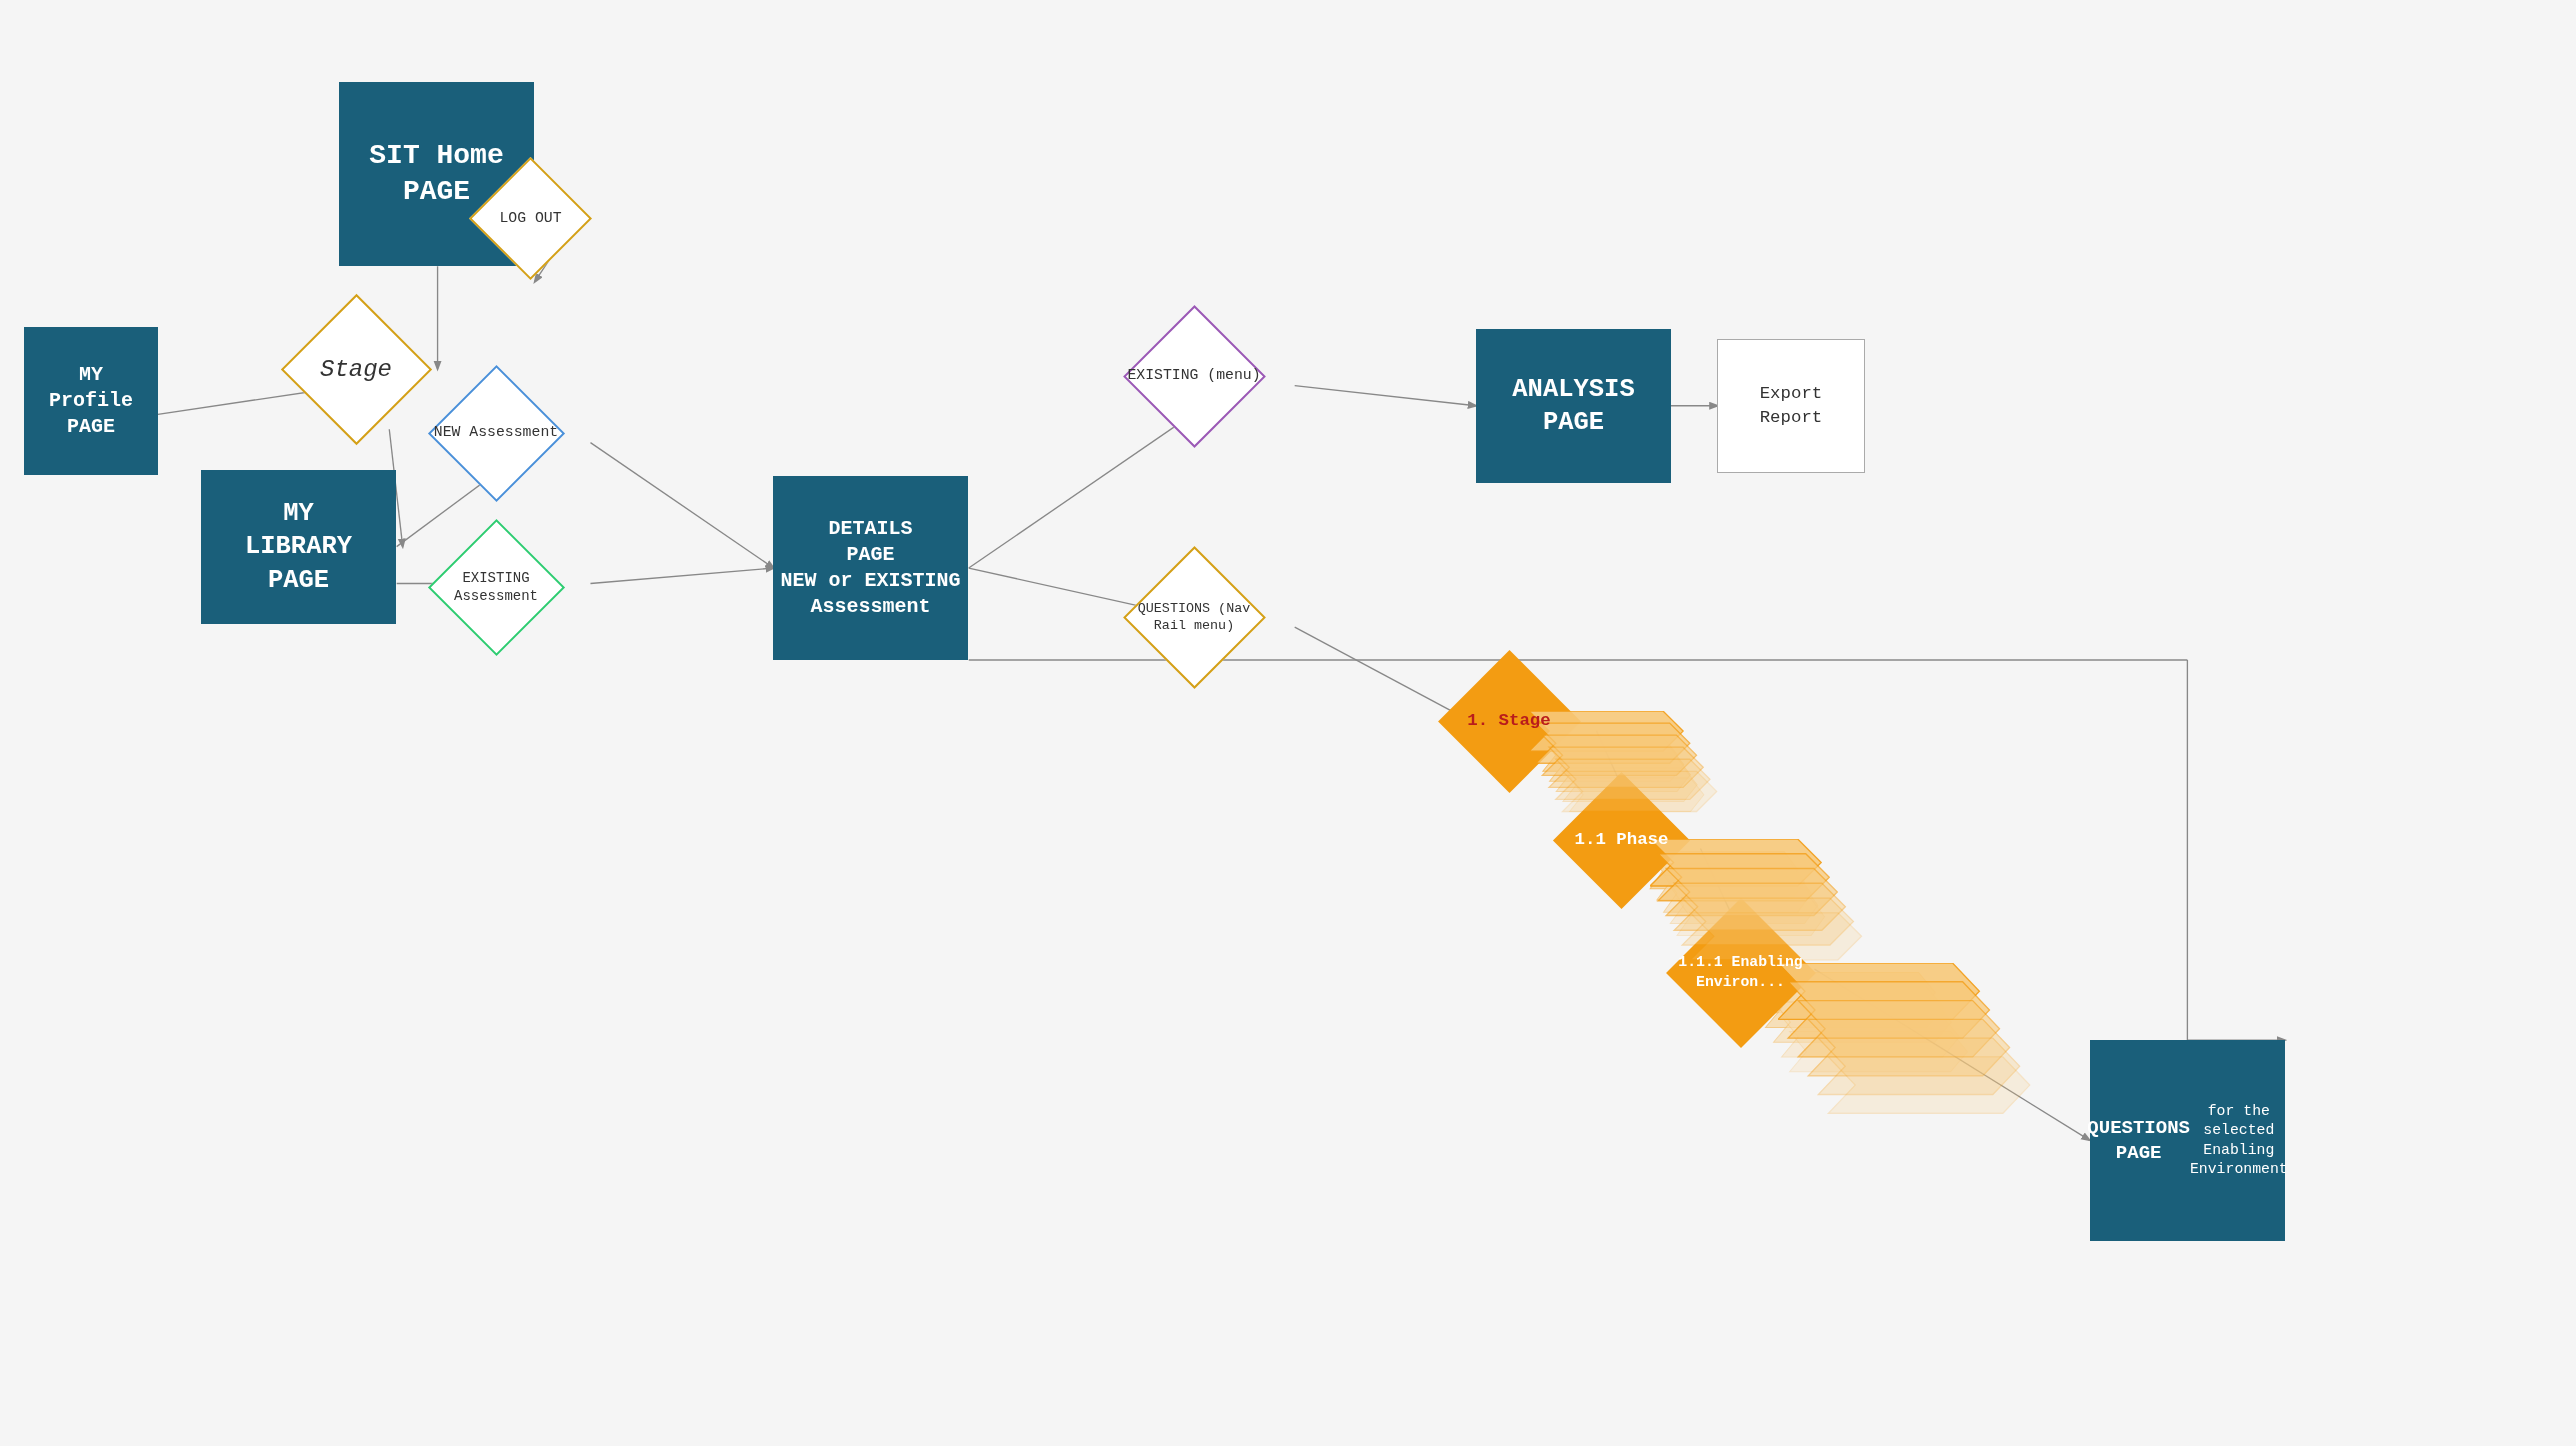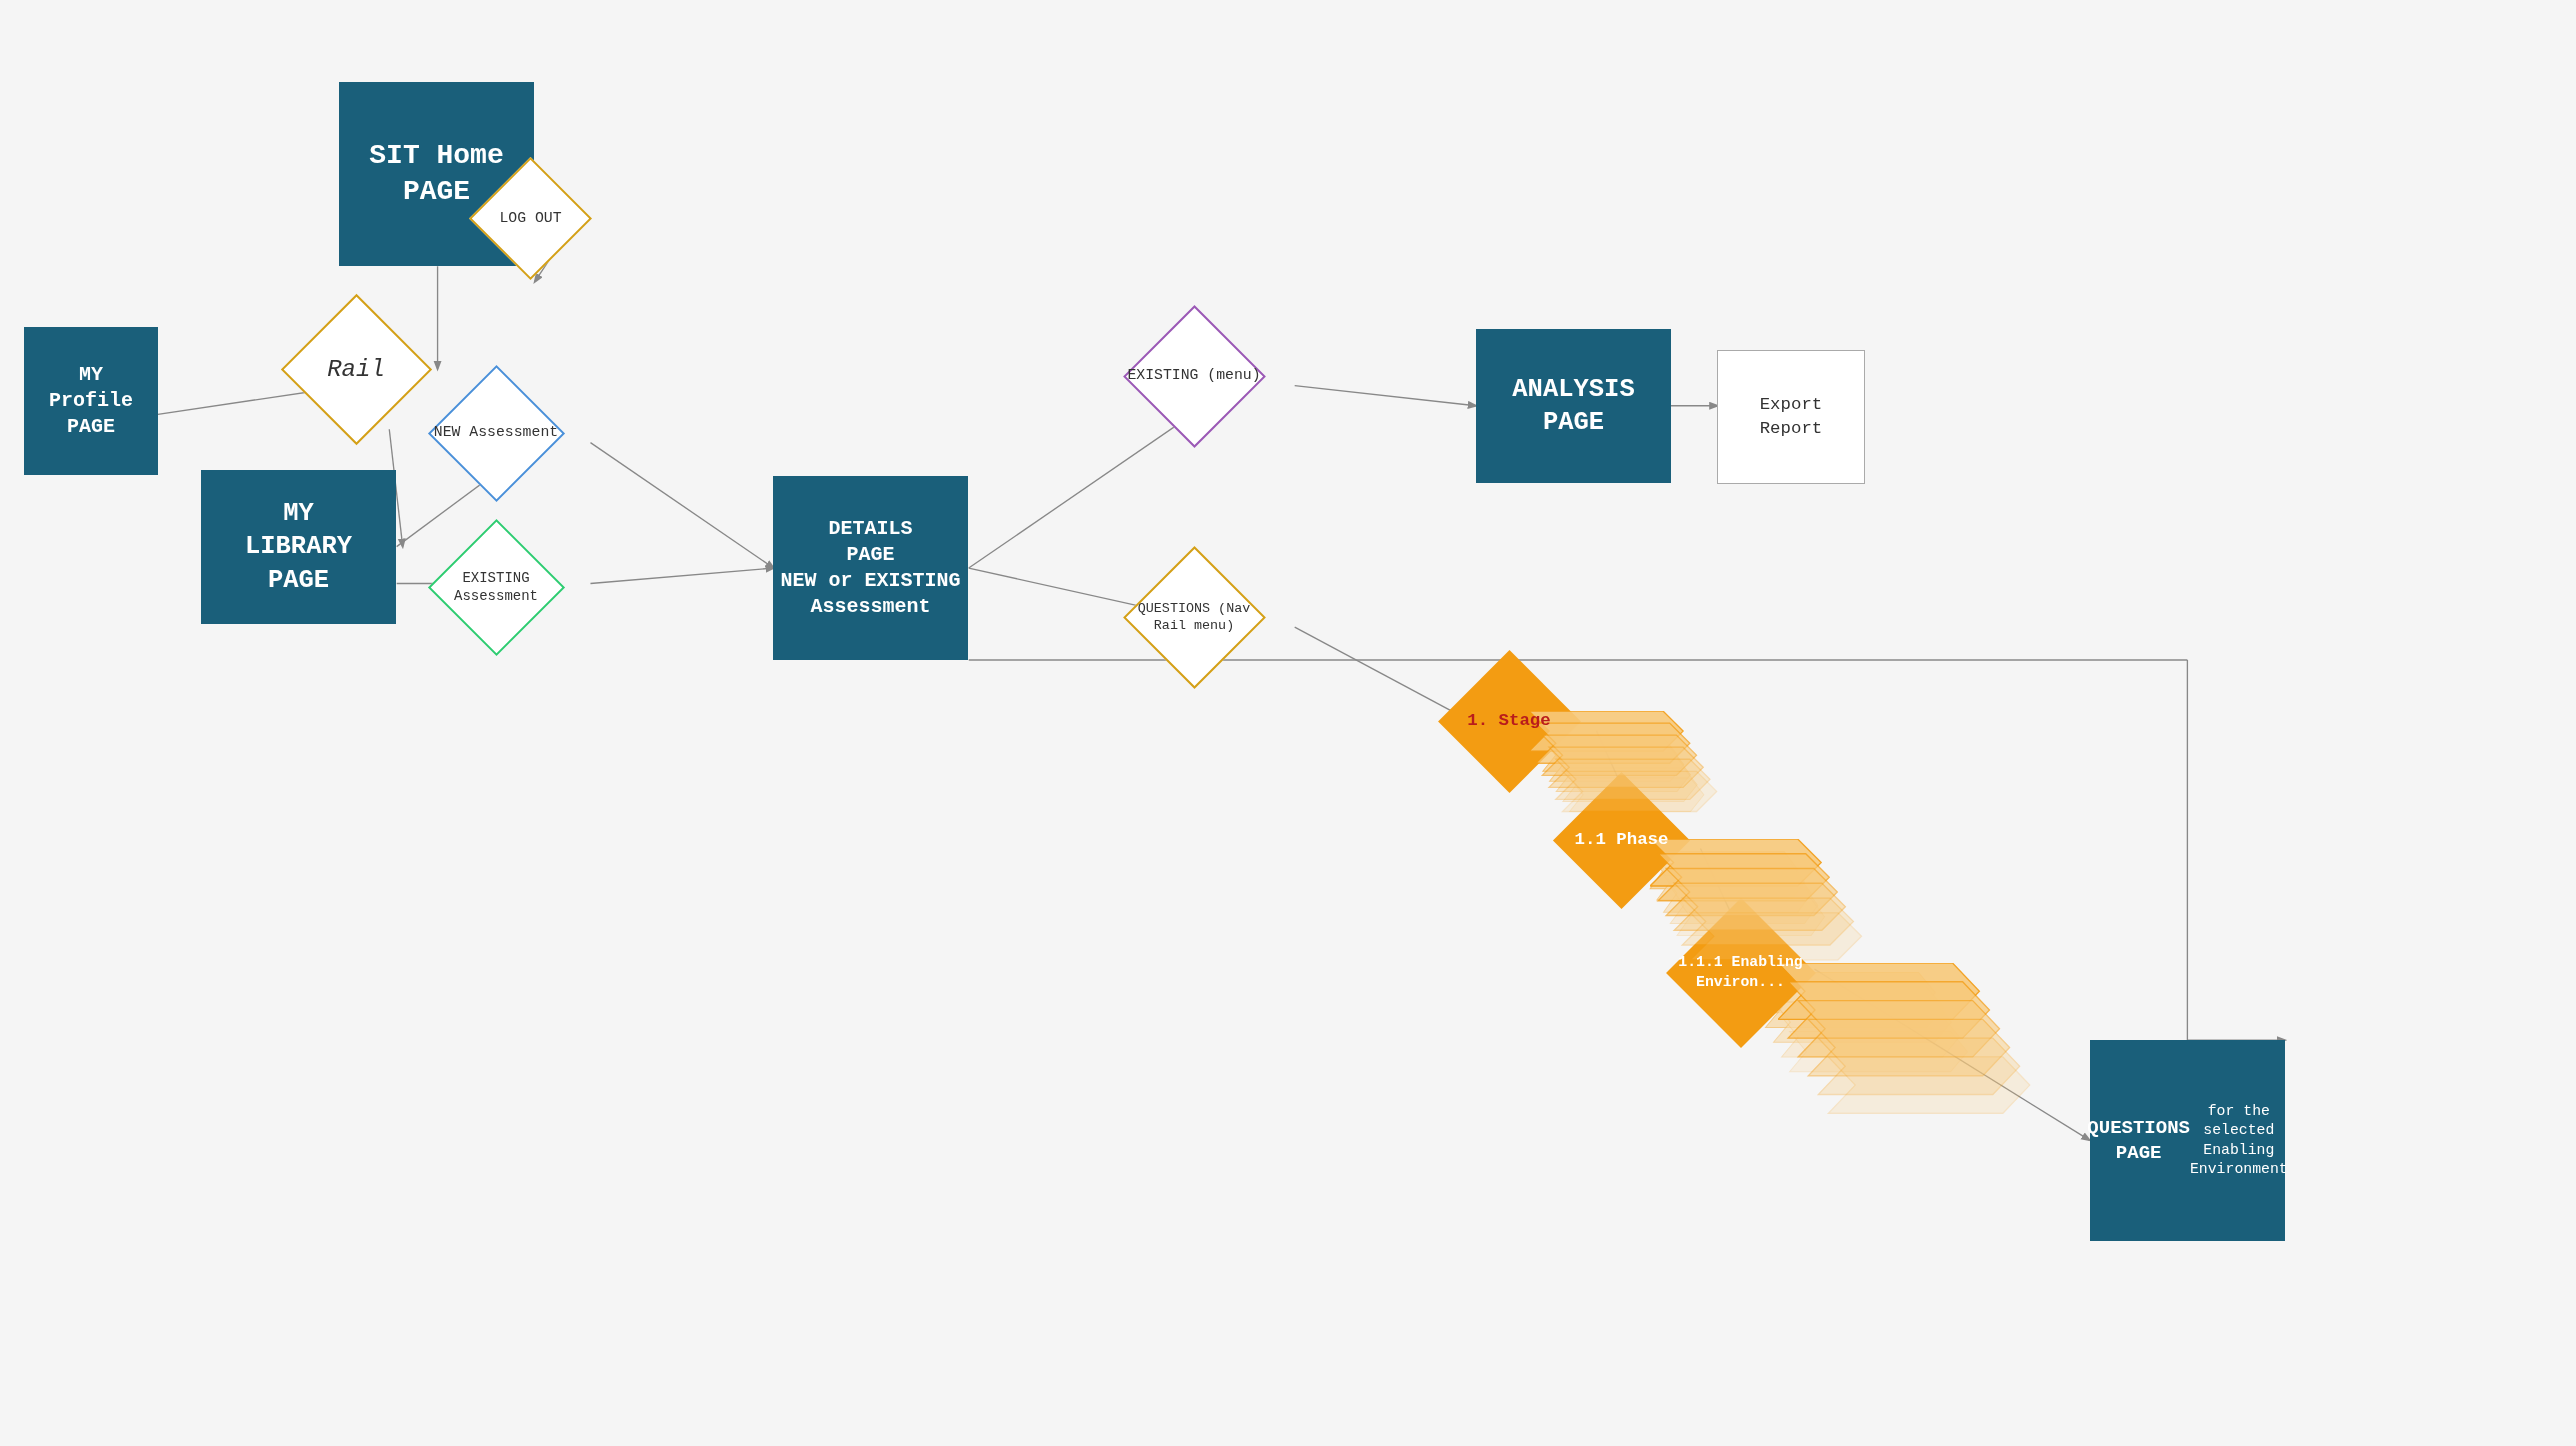--- a/index.html
+++ b/index.html
@@ -165,21 +165,21 @@
     <span style="white-space:pre-line; font-size:19px;">QUESTIONS
 PAGE </span>
       <span style="font-size:14.8px; font-weight:normal;">for the
 selected
 Enabling
 Environment</span>
   </div>
 
   <div style="position:absolute; left:282px; top:295px; width:148px; height:148px; display:flex; align-items:center; justify-content:center;">
     <div style="position:absolute; width:107px; height:107px; border:2px solid #d4a017; transform:rotate(45deg); background:#fff;"></div>
-    <span style="position:relative; z-index:2; font-size:24px; font-style:italic; color:#333;">Rail</span>
+    <span style="position:relative; z-index:2; font-size:24px; font-style:italic; color:#333;">Stage</span>
   </div>
 
   <div style="position:absolute; left:470px; top:158px; width:121px; height:121px; display:flex; align-items:center; justify-content:center;">
     <div style="position:absolute; width:87px; height:87px; border:2px solid #d4a017; transform:rotate(45deg); background:#fff;"></div>
     <span style="position:relative; z-index:2; font-size:14.8px; text-align:center; color:#333; line-height:1.3;">LOG
 OUT</span>
   </div>
 
   <div style="position:absolute; left:429px; top:366px; width:134px; height:134px; display:flex; align-items:center; justify-content:center;">
     <div style="position:absolute; width:97px; height:97px; border:2px solid #4a90d9; transform:rotate(45deg); background:#fff;"></div>
@@ -218,21 +218,21 @@
 Phase</span>
   </div>
 
   <div style="position:absolute; left:1670px; top:902px; width:141px; height:141px; display:flex; align-items:center; justify-content:center;">
     <div style="position:absolute; width:106px; height:106px; background:#f39c12; transform:rotate(45deg);"></div>
     <span style="position:relative; z-index:2; font-size:14.8px; text-align:center; color:#fff; font-weight:bold; line-height:1.3;">1.1.1
 Enabling
 Environ...</span>
   </div>
 
-  <div class="node-rect-outline" style="left:1717px; top:350px; width:148px; height:134px; font-size:17.4px;">
+  <div class="node-rect-outline" style="left:1717px; top:339px; width:148px; height:134px; font-size:17.4px;">
     <span>Export
 Report</span>
   </div>
 
   <div style="position:absolute; left:1529px; top:711px;">
     
     <svg width="201" height="268" viewBox="0 0 300 400">
 
       <g>
         <polygon points="0,0 200,0 230,30 200,60 0,60 30,30" fill="#f8c97a" stroke="#f39c12" stroke-width="2" opacity="0.9"></polygon>

